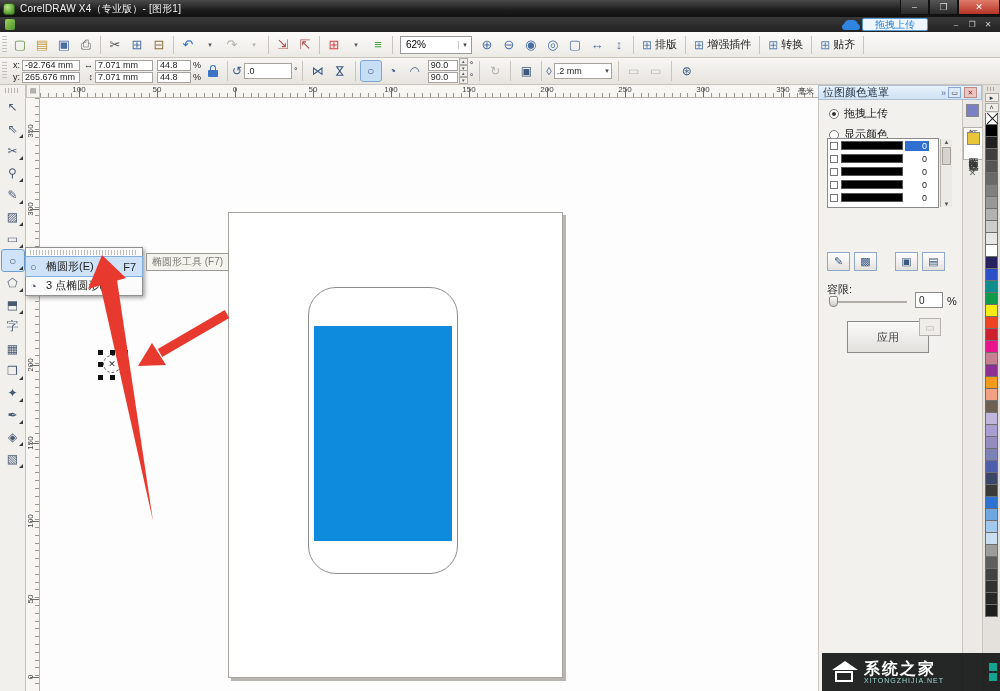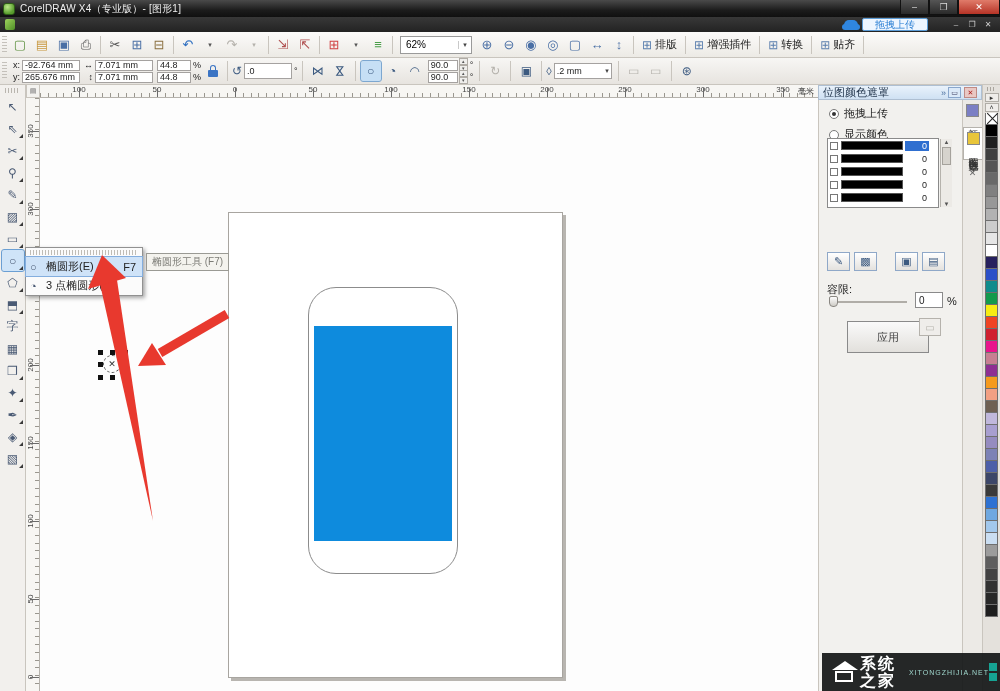--- a/index.html
+++ b/index.html
@@ -159,21 +159,21 @@
 
   
   #arrows { position:absolute; left:0; top:0; width:1000px; height:606px; pointer-events:none; z-index:9; }
 
   
   #watermark { position:absolute; right:0; bottom:0; width:178px; height:38px; background:rgba(22,24,24,.93);
     display:flex; align-items:center; z-index:10; }
   #wm-logo { position:relative; width:26px; height:22px; margin:0 6px 0 10px; }
   #wm-logo .roof { position:absolute; left:0; top:0; width:0; height:0; border-left:13px solid transparent; border-right:13px solid transparent; border-bottom:9px solid #fff; }
   #wm-logo .base { position:absolute; left:3px; top:10px; width:18px; height:11px; border:2px solid #fff; }
-  #wm-text { display:flex; flex-direction:row;align-items:center; }
+  #wm-text { display:flex; flex-direction:column; }
   #wm-title { font-size:16px; font-weight:bold; color:#fff; letter-spacing:2px; line-height:17px; }
   #wm-sub { font-size:7px; color:#9fd6cc; letter-spacing:1px; }
   #wm-accent { margin-left:auto; margin-right:3px; display:flex; flex-direction:column; gap:2px; }
   #wm-accent div { width:8px; height:8px; background:#16a393; }
 </style>
 </head>
 <body>
 
 <div id="app">
 

